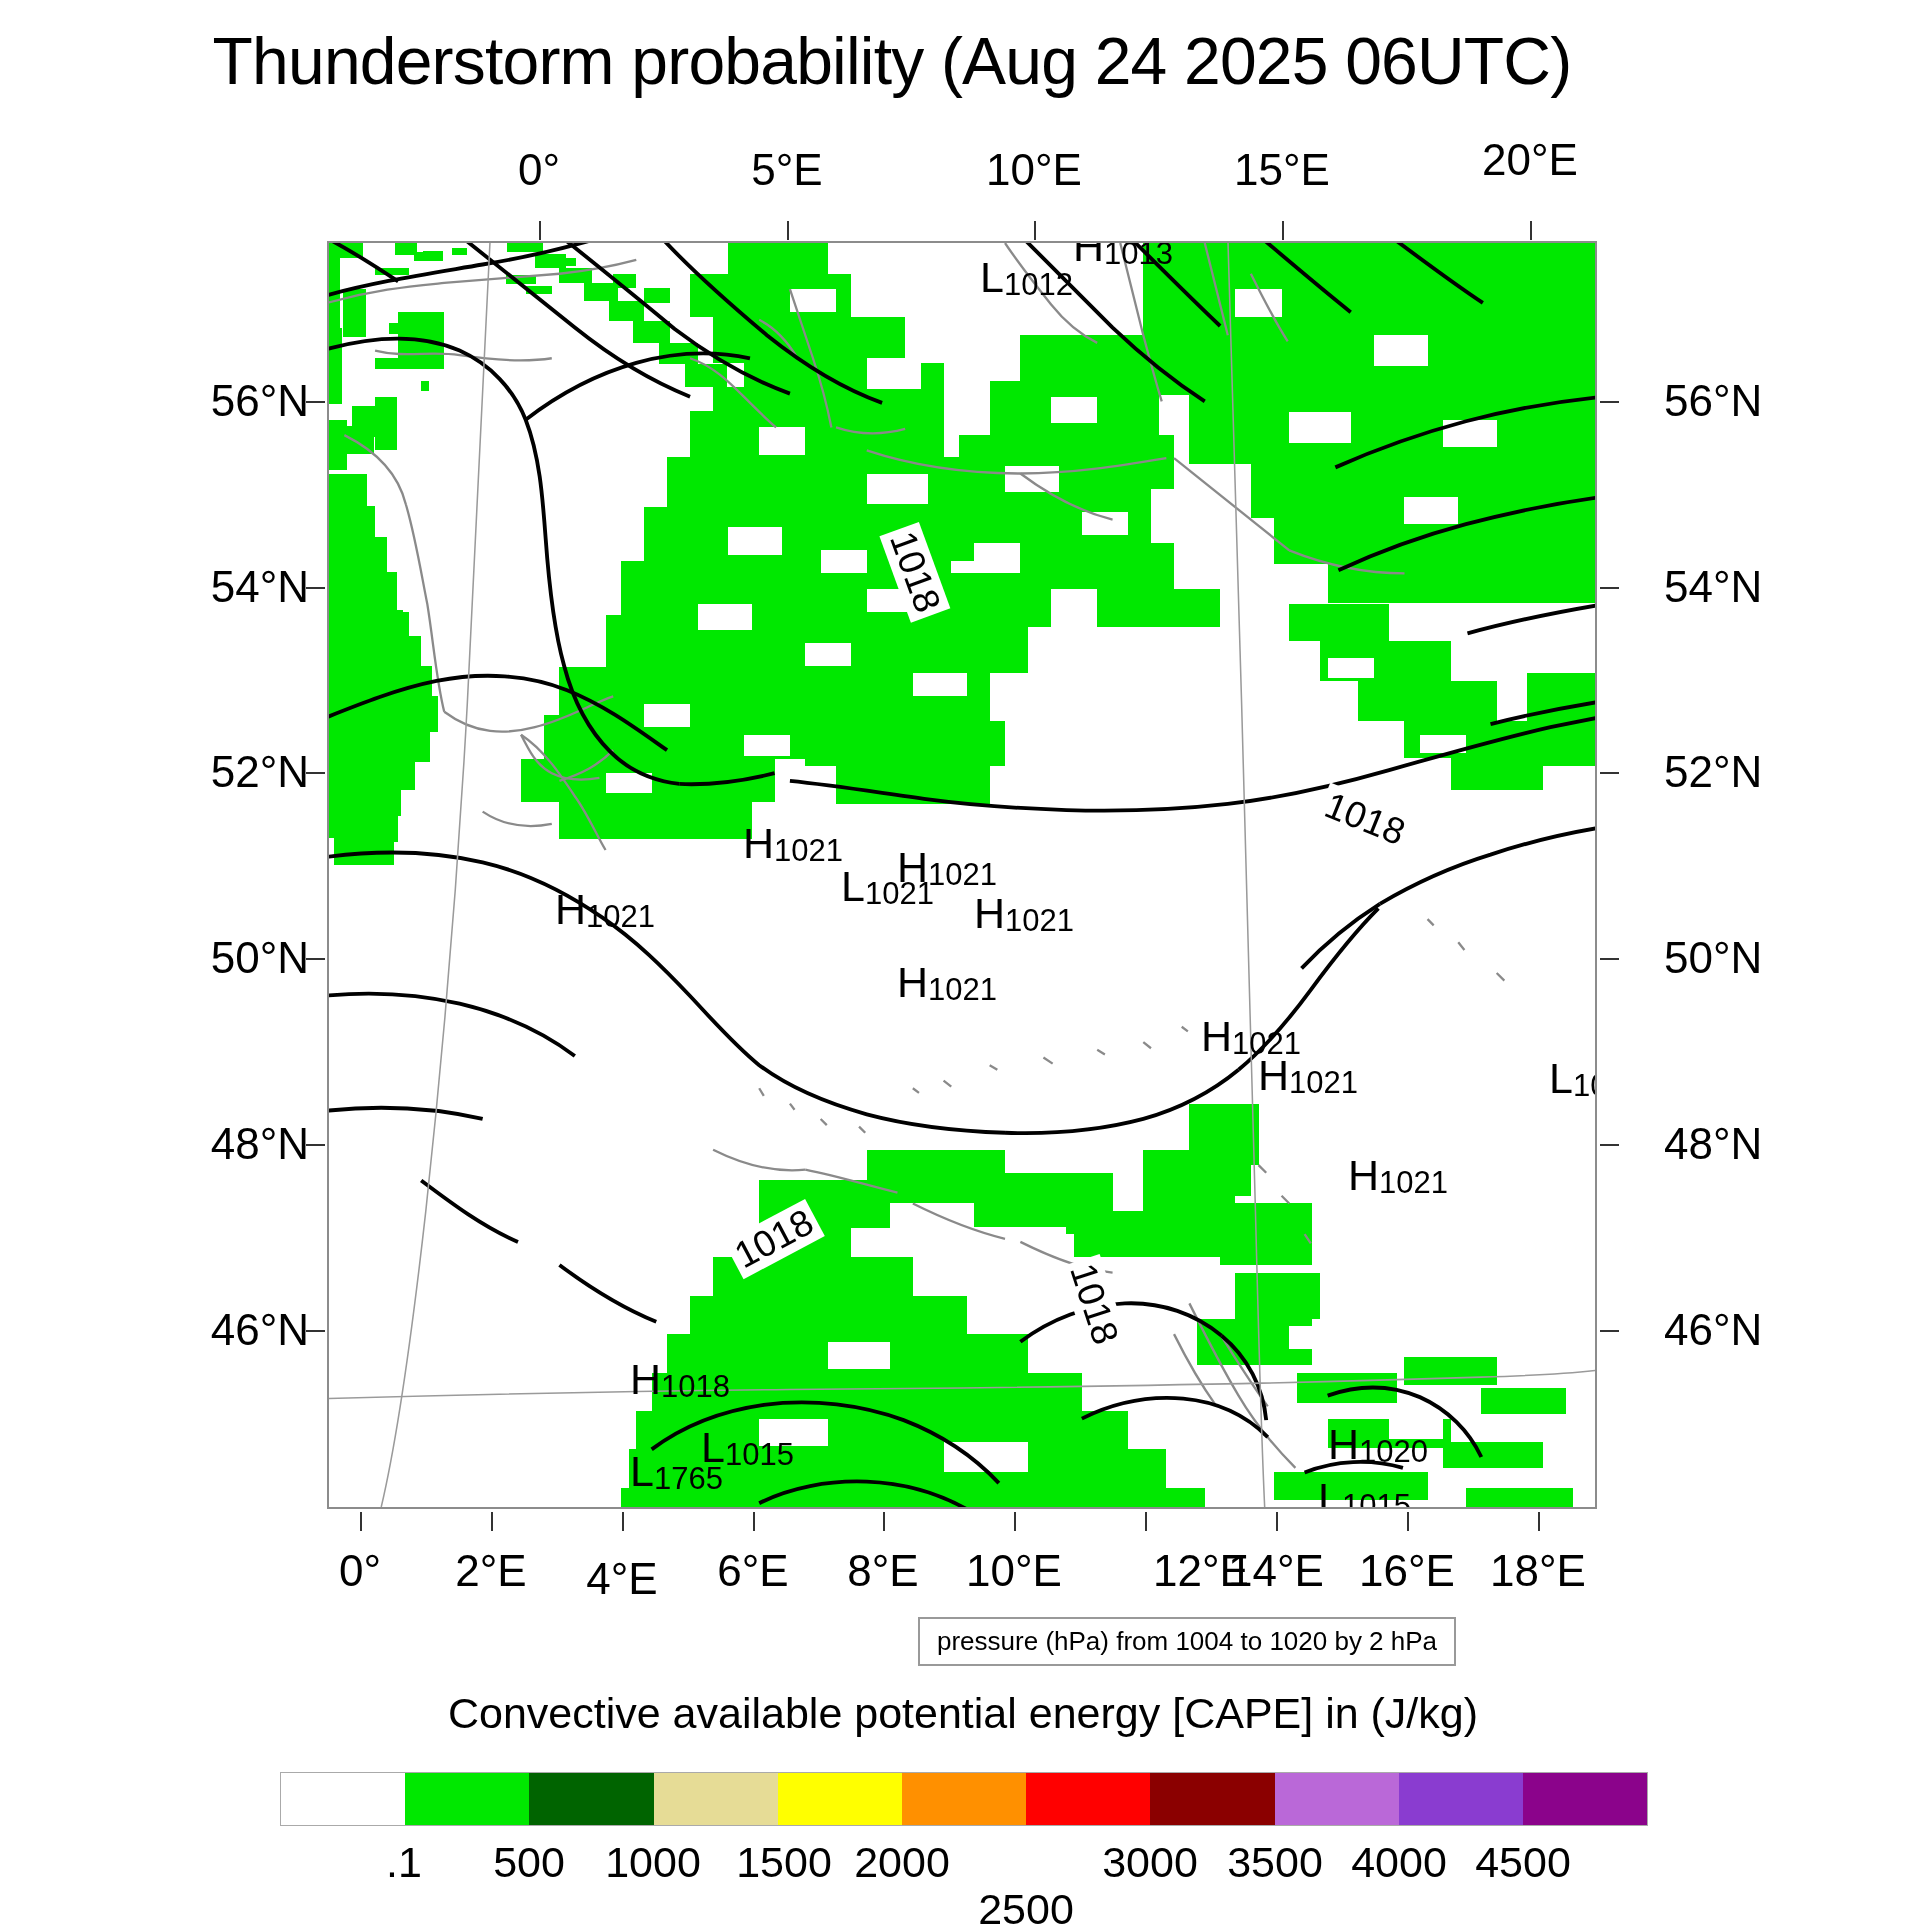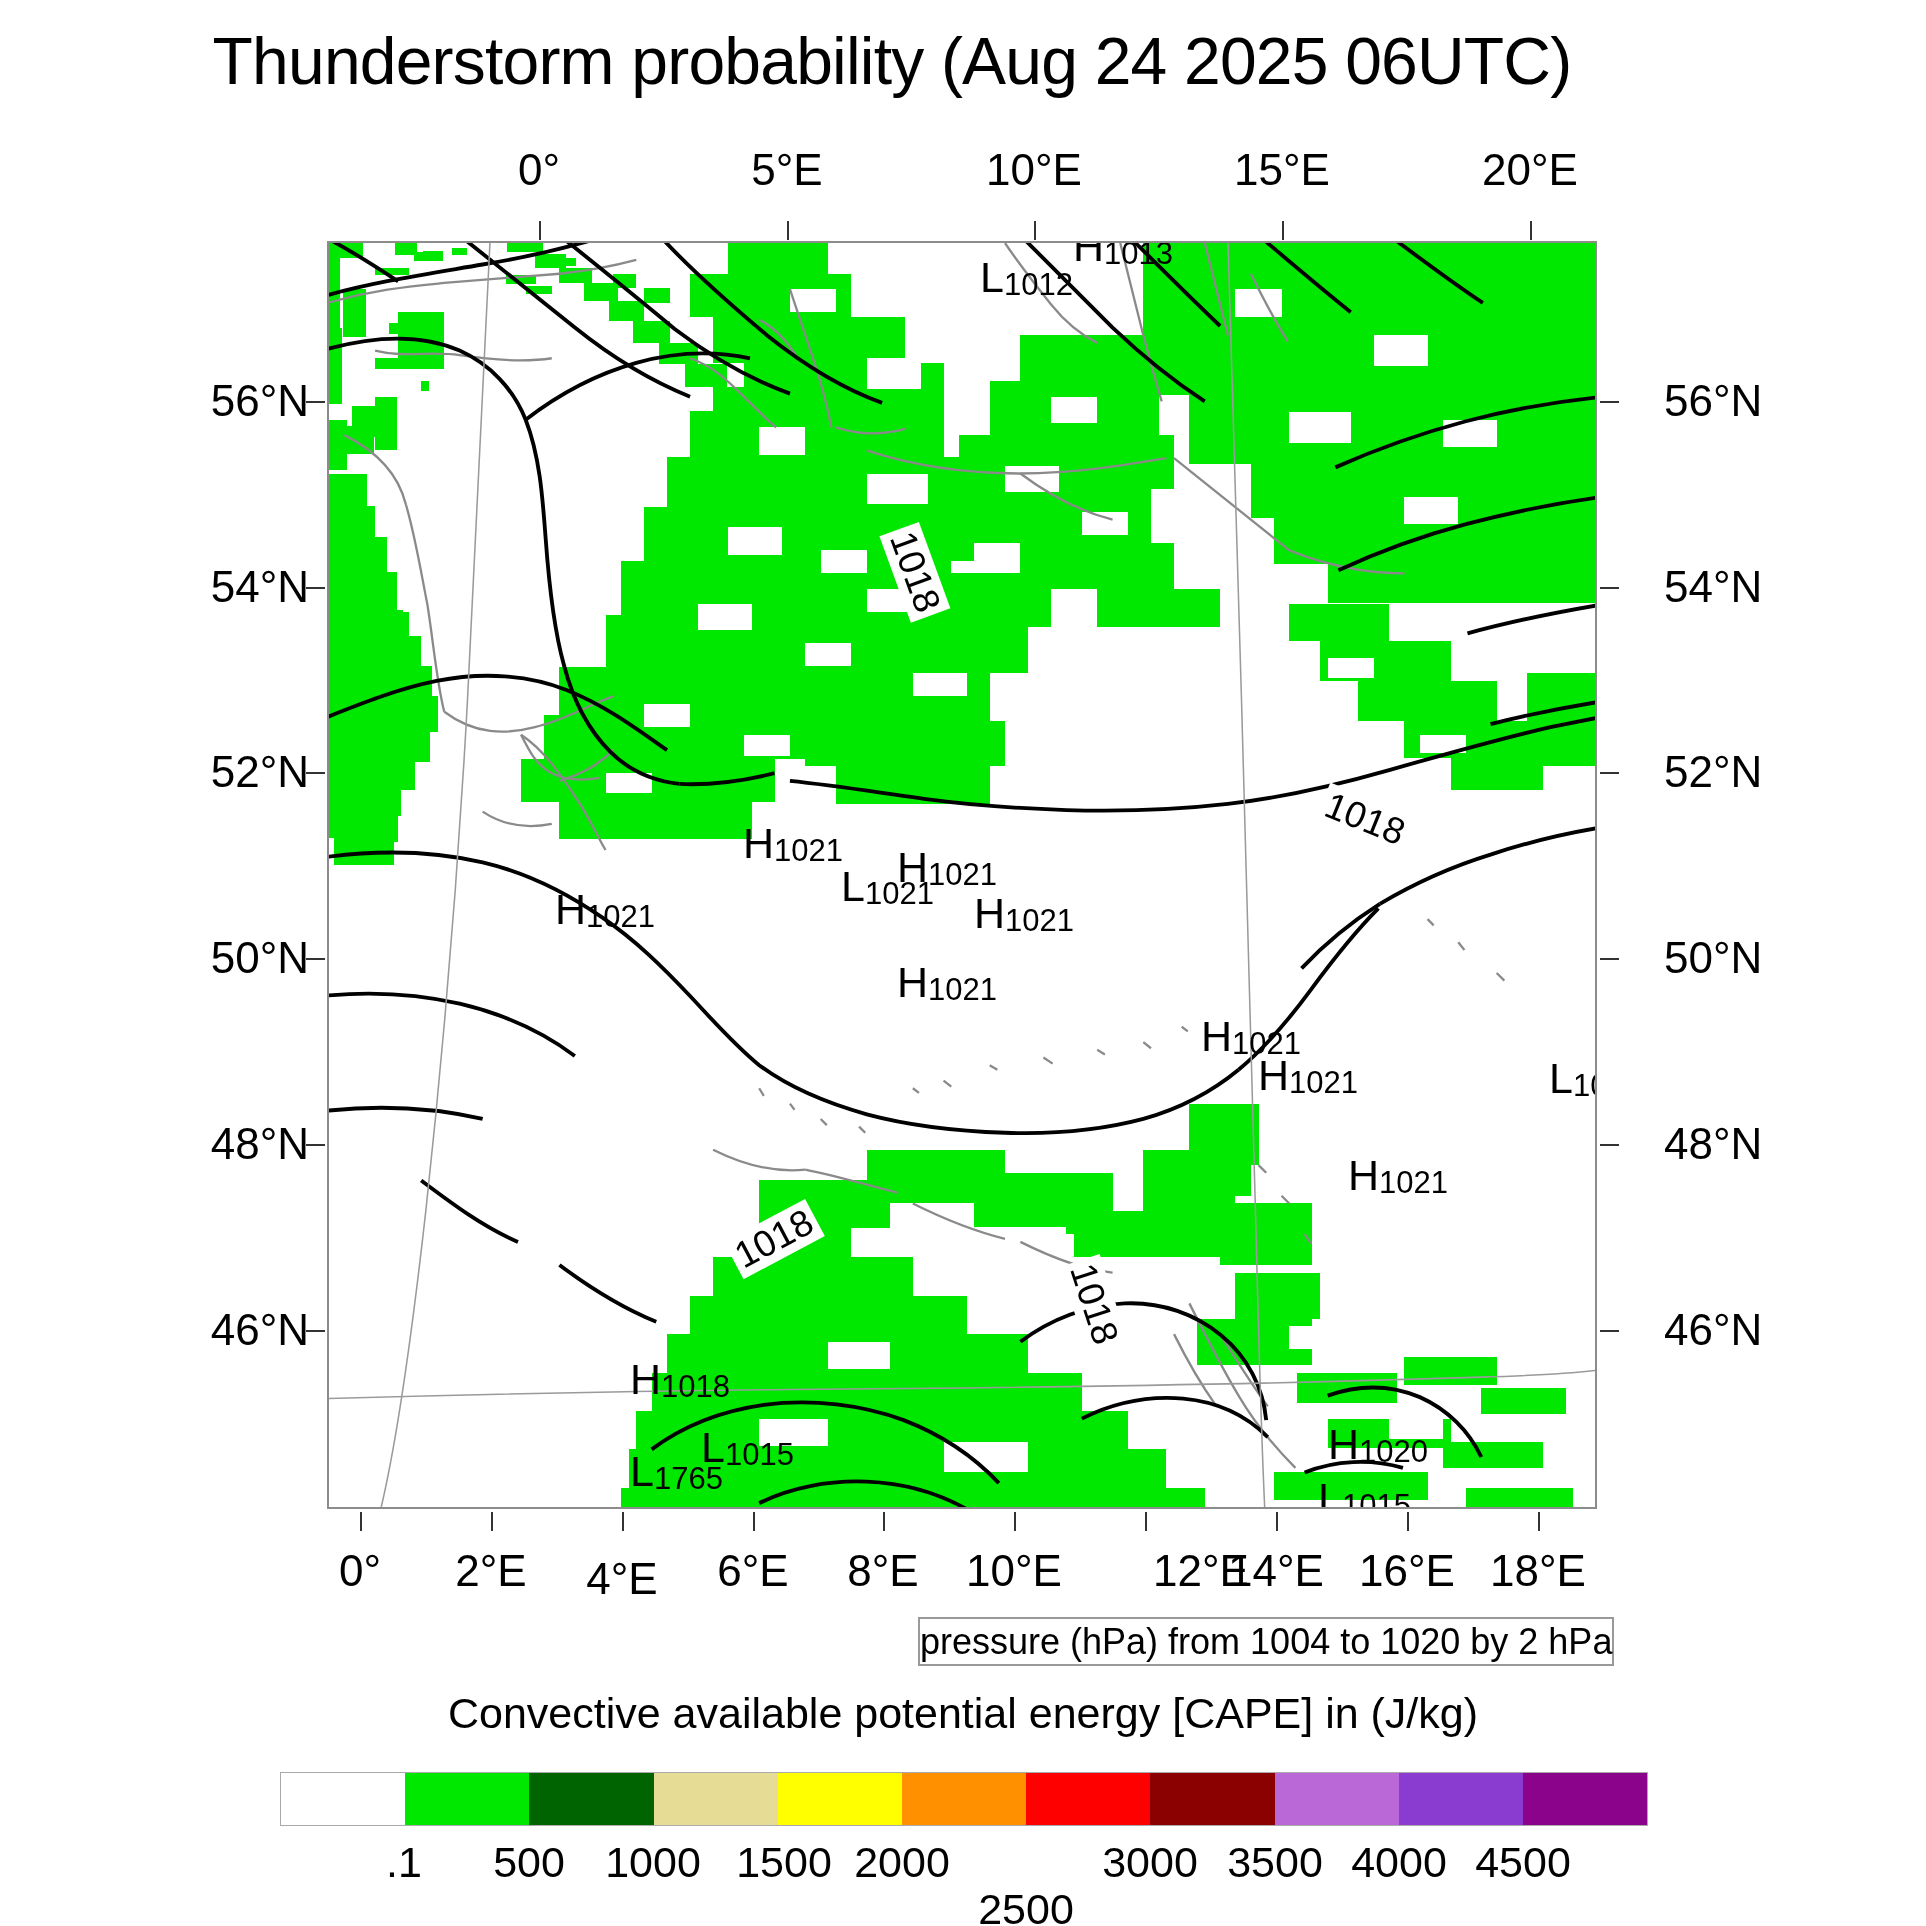--- a/index.html
+++ b/index.html
@@ -63,27 +63,27 @@
   }
   .tick-mark.v { width: 2.3px; height: 18.5px; }
   .tick-mark.h { height: 2.3px; width: 18.5px; }
 
   
   #pressure-legend {
     position: absolute;
     left: 918px;
     top: 1617px;
     height: 49px;
-    padding: 0 0;
+    padding: 0 17px;
     border: 2.3px solid #999999;
     background: #ffffff;
     display: flex;
     align-items: center;
     box-sizing: border-box;
-    font-size: 36px;
+    font-size: 26px;
     white-space: nowrap;
     font-family: "Liberation Sans", sans-serif;
   }
 
   
   #colorbar-title {
     position: absolute;
     top: 1689px;
     left: 0;
     width: 1926px;
@@ -467,21 +467,21 @@
 
 <div id="axis-layer">
     <div class="tick-label tick-top" style="left: 539px; top: 145px;">0°</div>
     <div class="tick-mark v" style="left: 539px; top: 221px;"></div>
     <div class="tick-label tick-top" style="left: 787px; top: 145px;">5°E</div>
     <div class="tick-mark v" style="left: 787px; top: 221px;"></div>
     <div class="tick-label tick-top" style="left: 1034px; top: 145px;">10°E</div>
     <div class="tick-mark v" style="left: 1034px; top: 221px;"></div>
     <div class="tick-label tick-top" style="left: 1282px; top: 145px;">15°E</div>
     <div class="tick-mark v" style="left: 1282px; top: 221px;"></div>
-    <div class="tick-label tick-top" style="left: 1530px; top: 145px;">20°E</div>
+    <div class="tick-label tick-top" style="left: 1530px; top: 135px;">20°E</div>
     <div class="tick-mark v" style="left: 1530px; top: 221px;"></div>
     <div class="tick-label tick-bottom" style="left: 360px; top: 1546px;">0°</div>
     <div class="tick-mark v" style="left: 360px; top: 1512px;"></div>
     <div class="tick-label tick-bottom" style="left: 491px; top: 1546px;">2°E</div>
     <div class="tick-mark v" style="left: 491px; top: 1512px;"></div>
     <div class="tick-label tick-bottom" style="left: 622px; top: 1546px; margin-top: 8px;">4°E</div>
     <div class="tick-mark v" style="left: 622px; top: 1512px;"></div>
     <div class="tick-label tick-bottom" style="left: 753px; top: 1546px;">6°E</div>
     <div class="tick-mark v" style="left: 753px; top: 1512px;"></div>
     <div class="tick-label tick-bottom" style="left: 883px; top: 1546px;">8°E</div>

